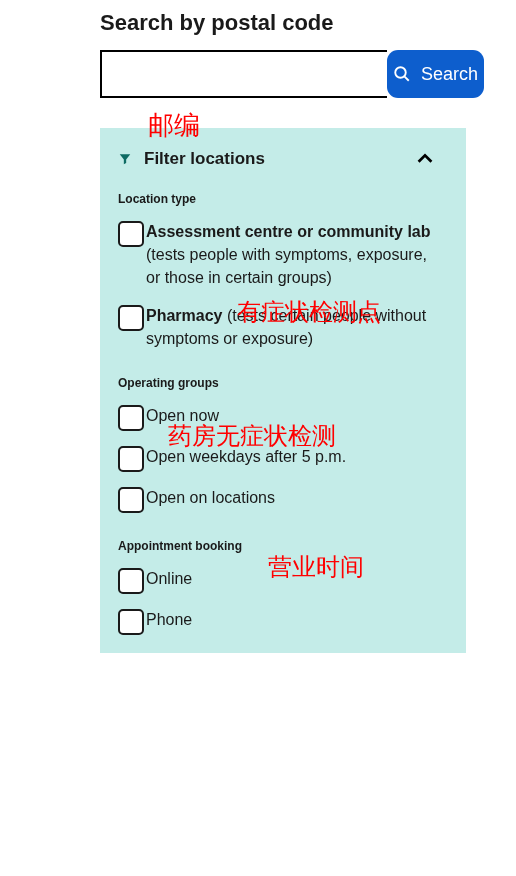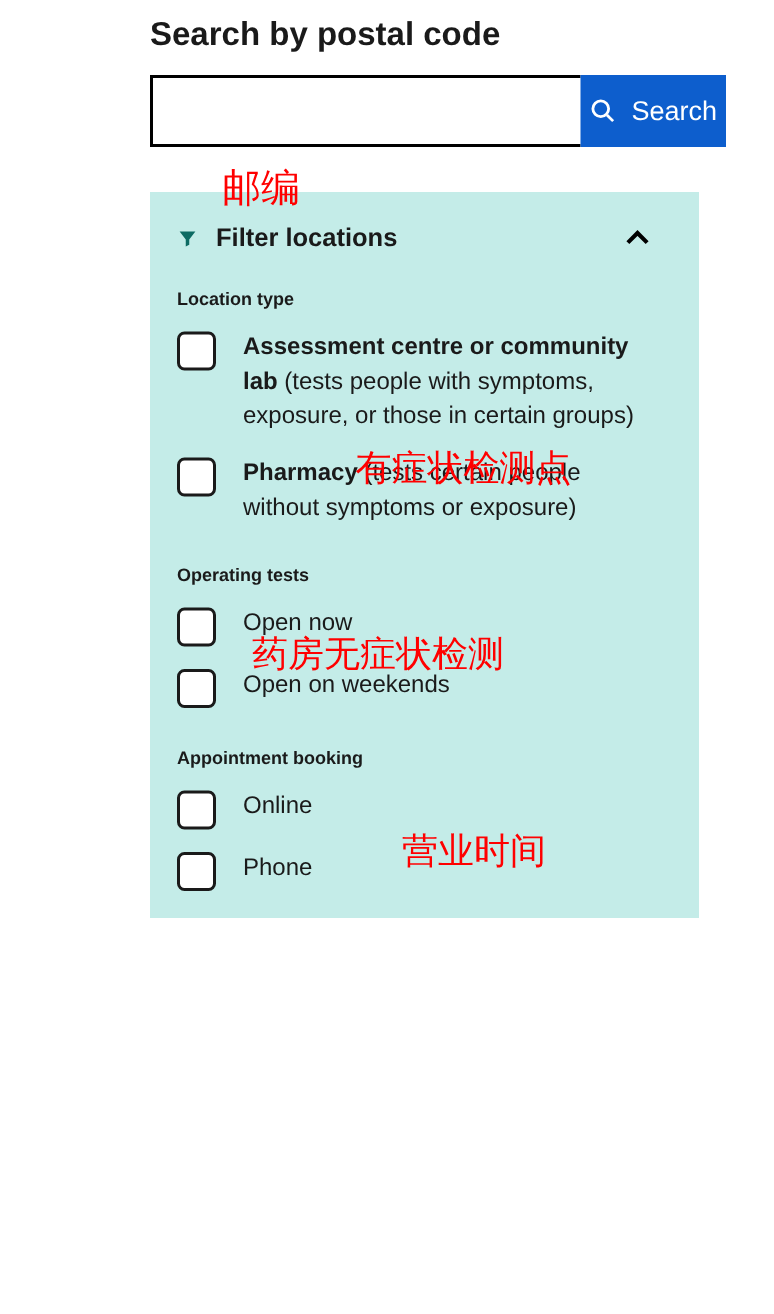--- a/index.html
+++ b/index.html
@@ -95,21 +95,21 @@
   
   .search-btn { background:#0a5cbf; }
   .search-btn { background:#0d5fd0; }
   .search-btn { background:#0a5cbf; }
   .search-btn { background:#0b5ed7; }
   .search-btn { background:#0c5ecf; }
   .search-btn { background:#0a5abf; }
   .search-btn { background:#0a5cbf; }
   .search-btn { background:#0e5fd0; }
   .search-btn { background:#0a5cbf; }
-  .search-btn { background:#0c5ecf; }
+  .search-btn { background:#0c5ecf;border-radius:11px; }
   .search-btn { background:#0a5cbf; }
   .search-btn { background:#0b5cab; }
   .search-btn { background:#155fc7; }
   .search-btn { background:#0a5cbf; }
   .search-btn { background:#1059c3; }
   .search-btn { background:#0c5ecf; }
   .search-btn { background:#0a5cbf; }
   .search-btn { background:#155ec5; }
   .search-btn { background:#1559b9; }
   .search-btn { background:#0c5ecf; }
@@ -184,21 +184,21 @@
     font-size:12px;
     font-weight:700;
     margin: 0 0 14px 0;
     color:#1a1a1a;
   }
   .section-title.mt { margin-top: 26px; }
 
   .opt {
     display:flex;
     align-items:flex-start;
-    gap:18px;
+    gap:2px;
     margin-bottom:14px;
   }
   .opt:last-child { margin-bottom:0; }
   .chk {
     width:26px; height:26px;
     border:2px solid #1a1a1a;
     border-radius:5px;
     background:#fff;
     flex:0 0 26px;
     margin-top:1px;
@@ -261,29 +261,33 @@
       </div>
     </div>
 
     <div class="opt">
       <div class="chk"></div>
       <div class="opt-text">
         <span class="b">Pharmacy</span><span> (tests certain people without symptoms or exposure)</span>
       </div>
     </div>
 
-    <div class="section-title mt">Operating tests</div>
+    <div class="section-title mt">Operating groups</div>
 
     <div class="opt">
       <div class="chk"></div>
       <div class="opt-text">Open now</div>
     </div>
     <div class="opt">
       <div class="chk"></div>
-      <div class="opt-text">Open on weekends</div>
+      <div class="opt-text">Open weekdays after 5 p.m.</div>
+    </div>
+    <div class="opt">
+      <div class="chk"></div>
+      <div class="opt-text">Open on locations</div>
     </div>
 
     <div class="section-title mt">Appointment booking</div>
 
     <div class="opt">
       <div class="chk"></div>
       <div class="opt-text">Online</div>
     </div>
     <div class="opt">
       <div class="chk"></div>

